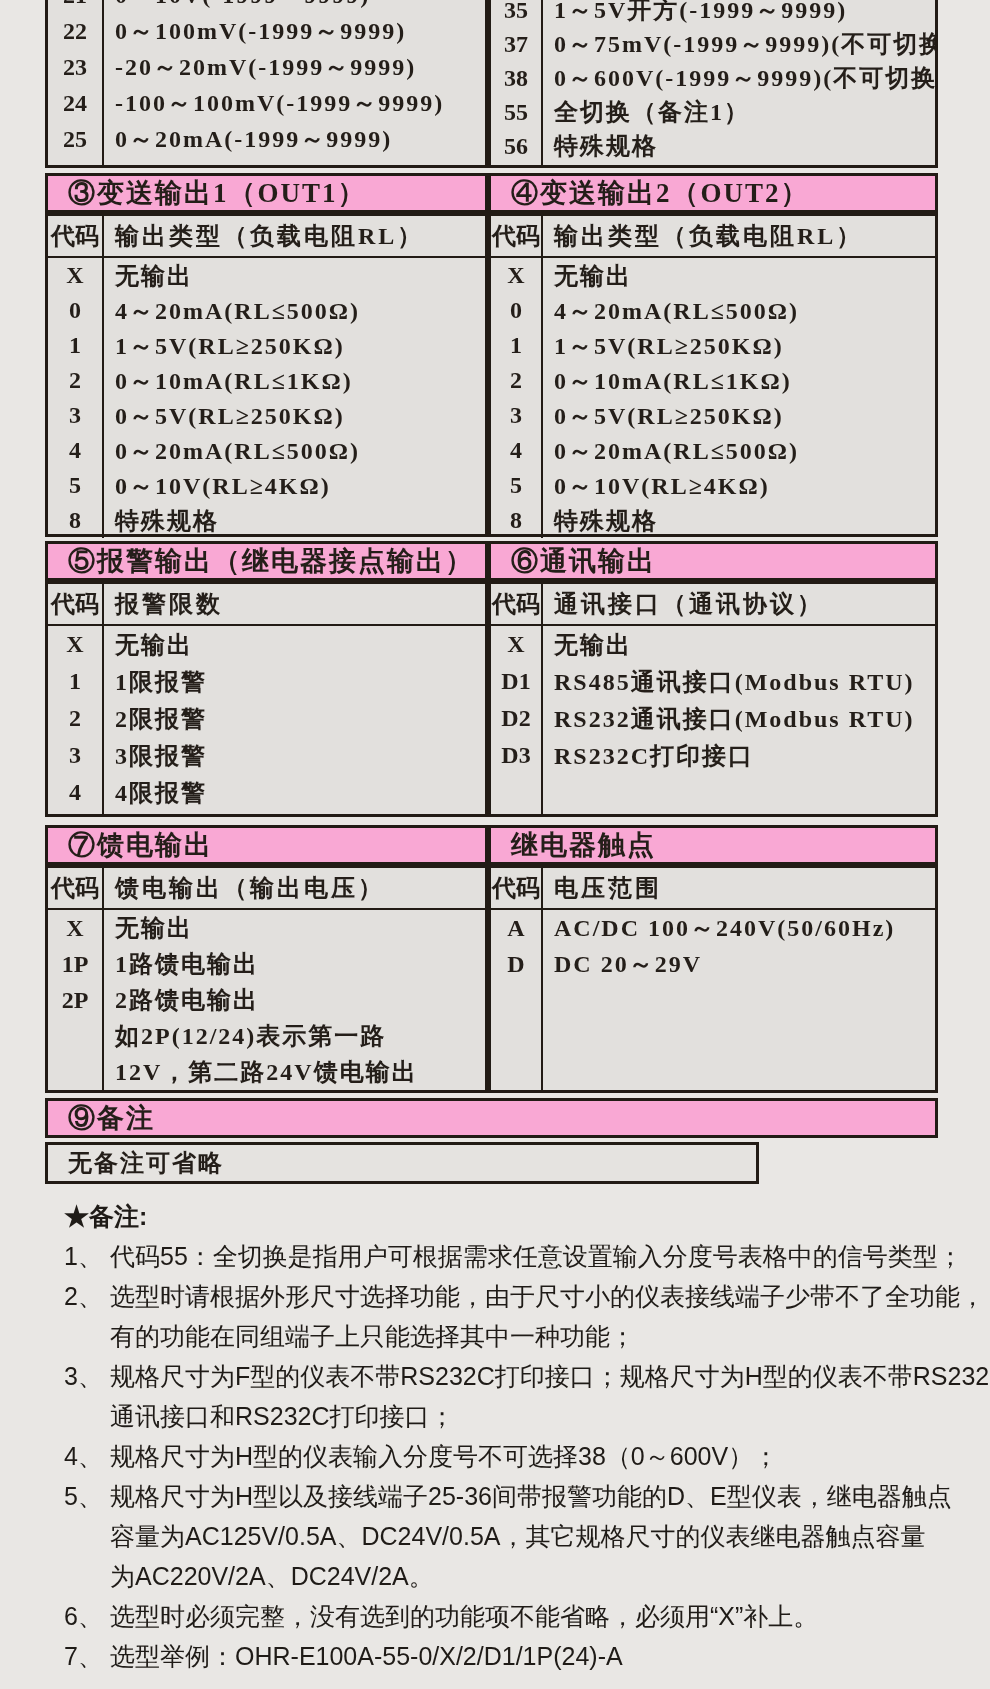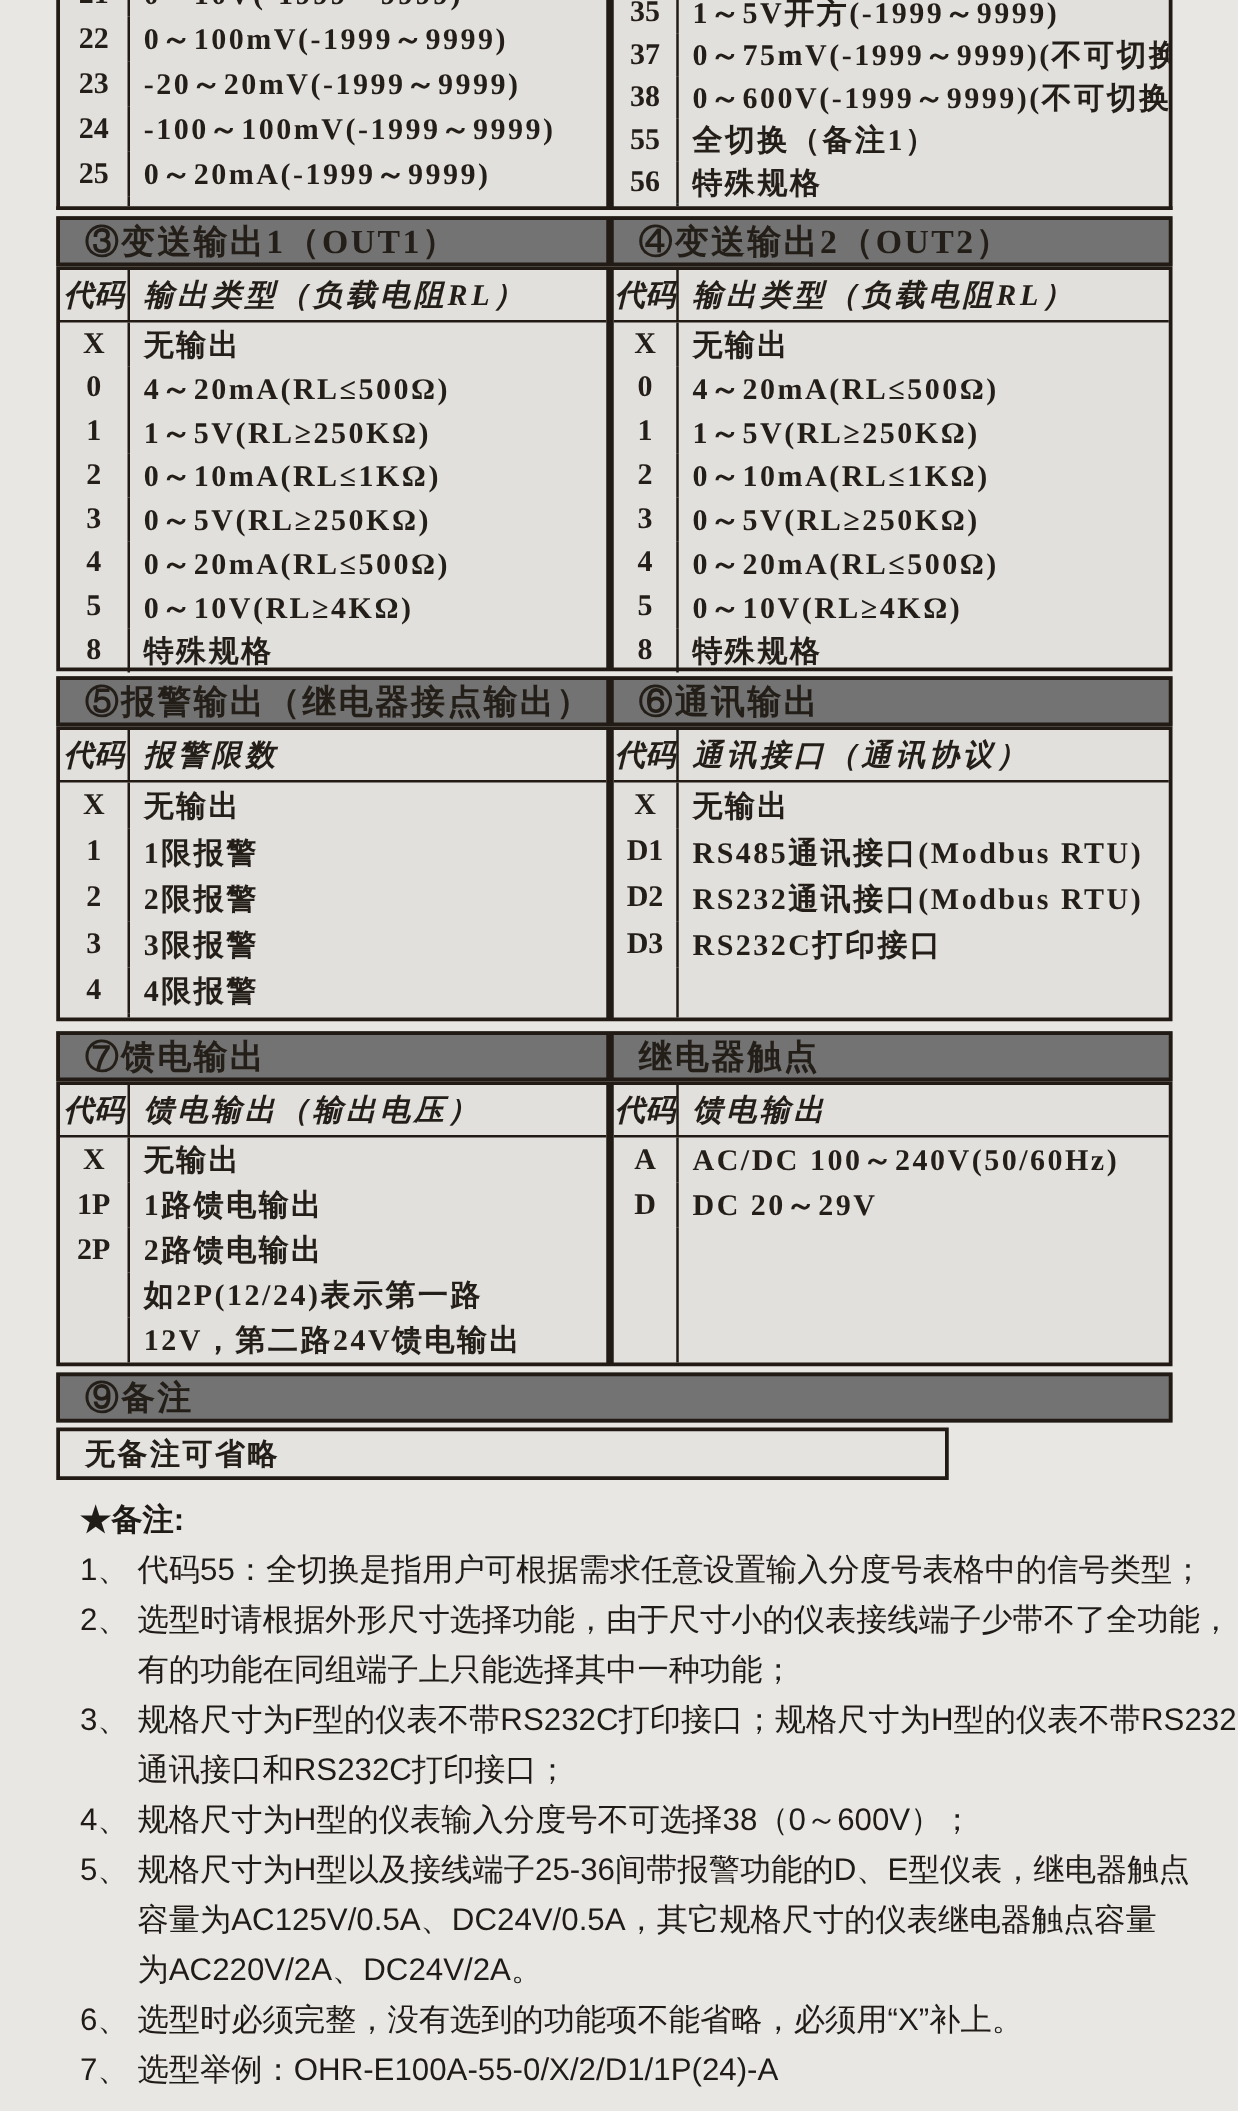--- a/index.html
+++ b/index.html
@@ -10,39 +10,39 @@
     color:#241e19;
   }
   .tbl{
     position:absolute;background:#e2e0dd;
     border:3px solid #221b15;box-sizing:border-box;
     display:flex;flex-direction:column;
   }
   .noTop{border-top:none;}
   .tr{display:flex;flex:none;align-items:stretch;width:100%;}
   .fill{flex:1 1 auto;}
-  .h34{height:34px;} .h35{height:35px;} .h36{height:36px;} .h37{height:37px;} .h40{height:40px;font-style:italic;}
+  .h34{height:34px;} .h35{height:35px;} .h36{height:36px;} .h37{height:37px;} .h40{height:40px;}
   .code{
     flex:none;border-right:2px solid #221b15;
     display:flex;align-items:center;justify-content:center;
     font-weight:700;font-size:24px;box-sizing:border-box;
   }
   .lw{width:56px;} .rw{width:52px;}
   .desc{
     flex:1;display:flex;align-items:center;
     padding-left:11px;font-weight:700;font-size:24px;
     letter-spacing:2px;white-space:nowrap;overflow:hidden;
   }
   .hdr{border-bottom:2px solid #221b15;}
   .hdr .desc{letter-spacing:3px;}
   .clip{overflow:hidden;height:13px;flex:none;display:block;}
   .clip .tr{margin-top:-23px;}
   .pull{margin-top:-7px;}
   .band{
-    position:absolute;background:#737373;
+    position:absolute;background:#f9a8d4;
     border:3px solid #221b15;box-sizing:border-box;
     display:flex;align-items:center;padding-left:20px;
     font-weight:700;font-size:27px;letter-spacing:2px;white-space:nowrap;
   }
   .remarkBox{
     position:absolute;background:#e5e3e0;
     border:3px solid #221b15;box-sizing:border-box;
     display:flex;align-items:center;padding-left:20px;
     font-weight:700;font-size:24px;letter-spacing:2px;
   }
@@ -296,21 +296,21 @@
     </div>
   <div class="tr fill">
       <div class="code lw"></div>
       <div class="desc"></div>
     </div>
 </div>
 
 <div class="tbl" style="left:488px;top:865px;width:450px;height:228px;">
   <div class="tr h40 hdr">
     <div class="code rw">代码</div>
-    <div class="desc">馈电输出</div>
+    <div class="desc">电压范围</div>
   </div>
   <div class="tr h36">
       <div class="code rw">A</div>
       <div class="desc">AC/DC 100～240V(50/60Hz)</div>
     </div>
   <div class="tr h36">
       <div class="code rw">D</div>
       <div class="desc">DC 20～29V</div>
     </div>
   <div class="tr fill">

